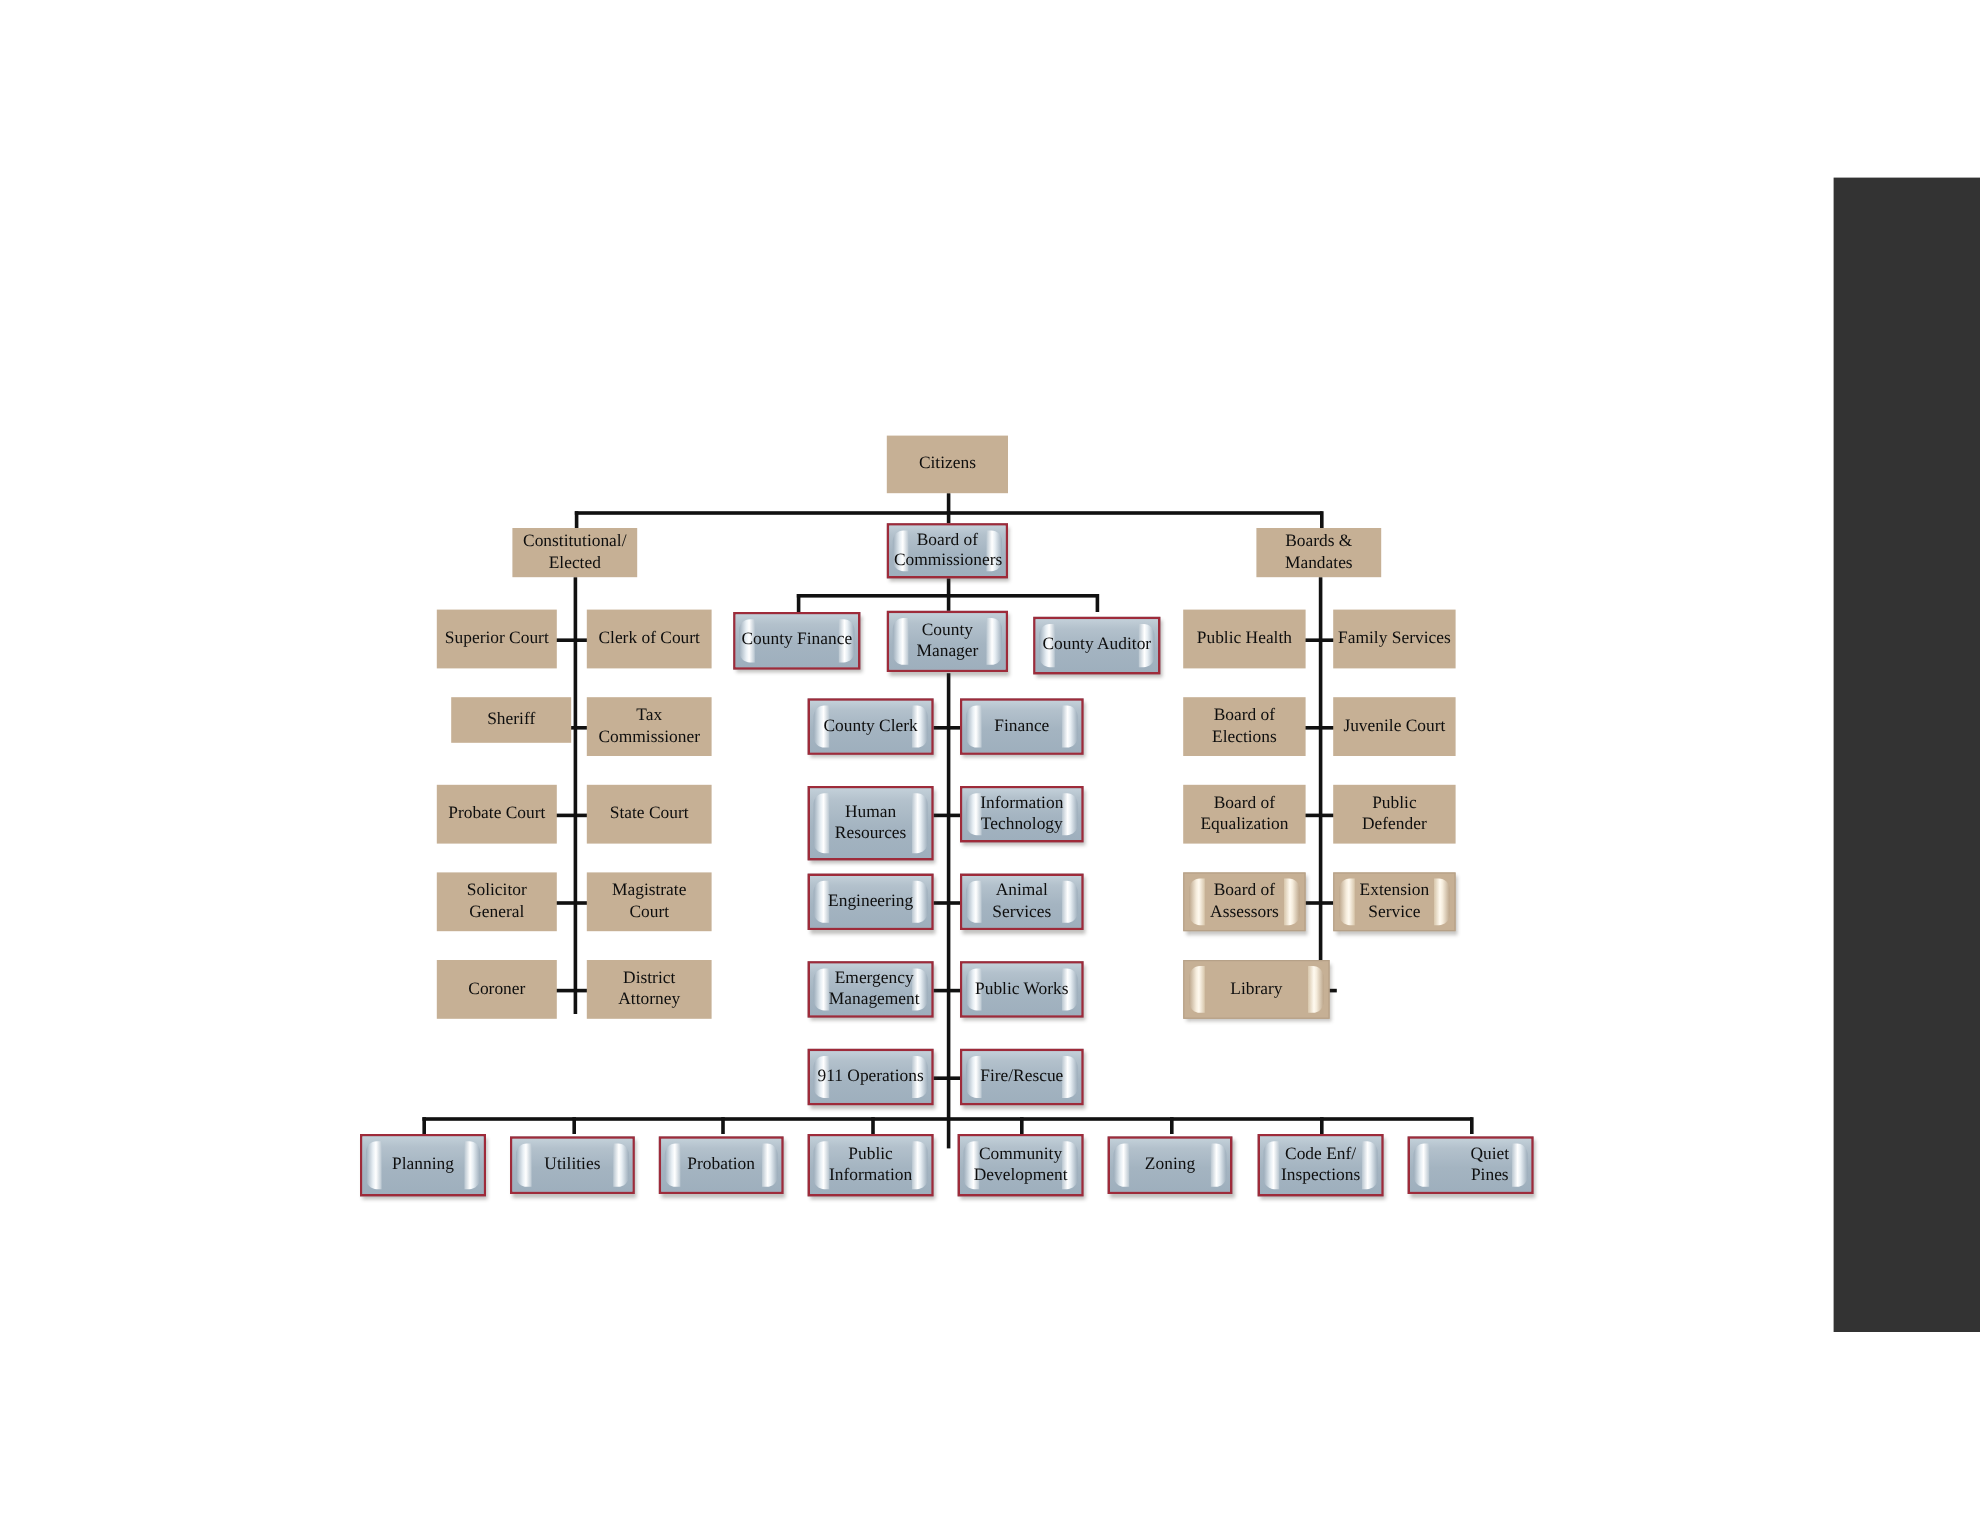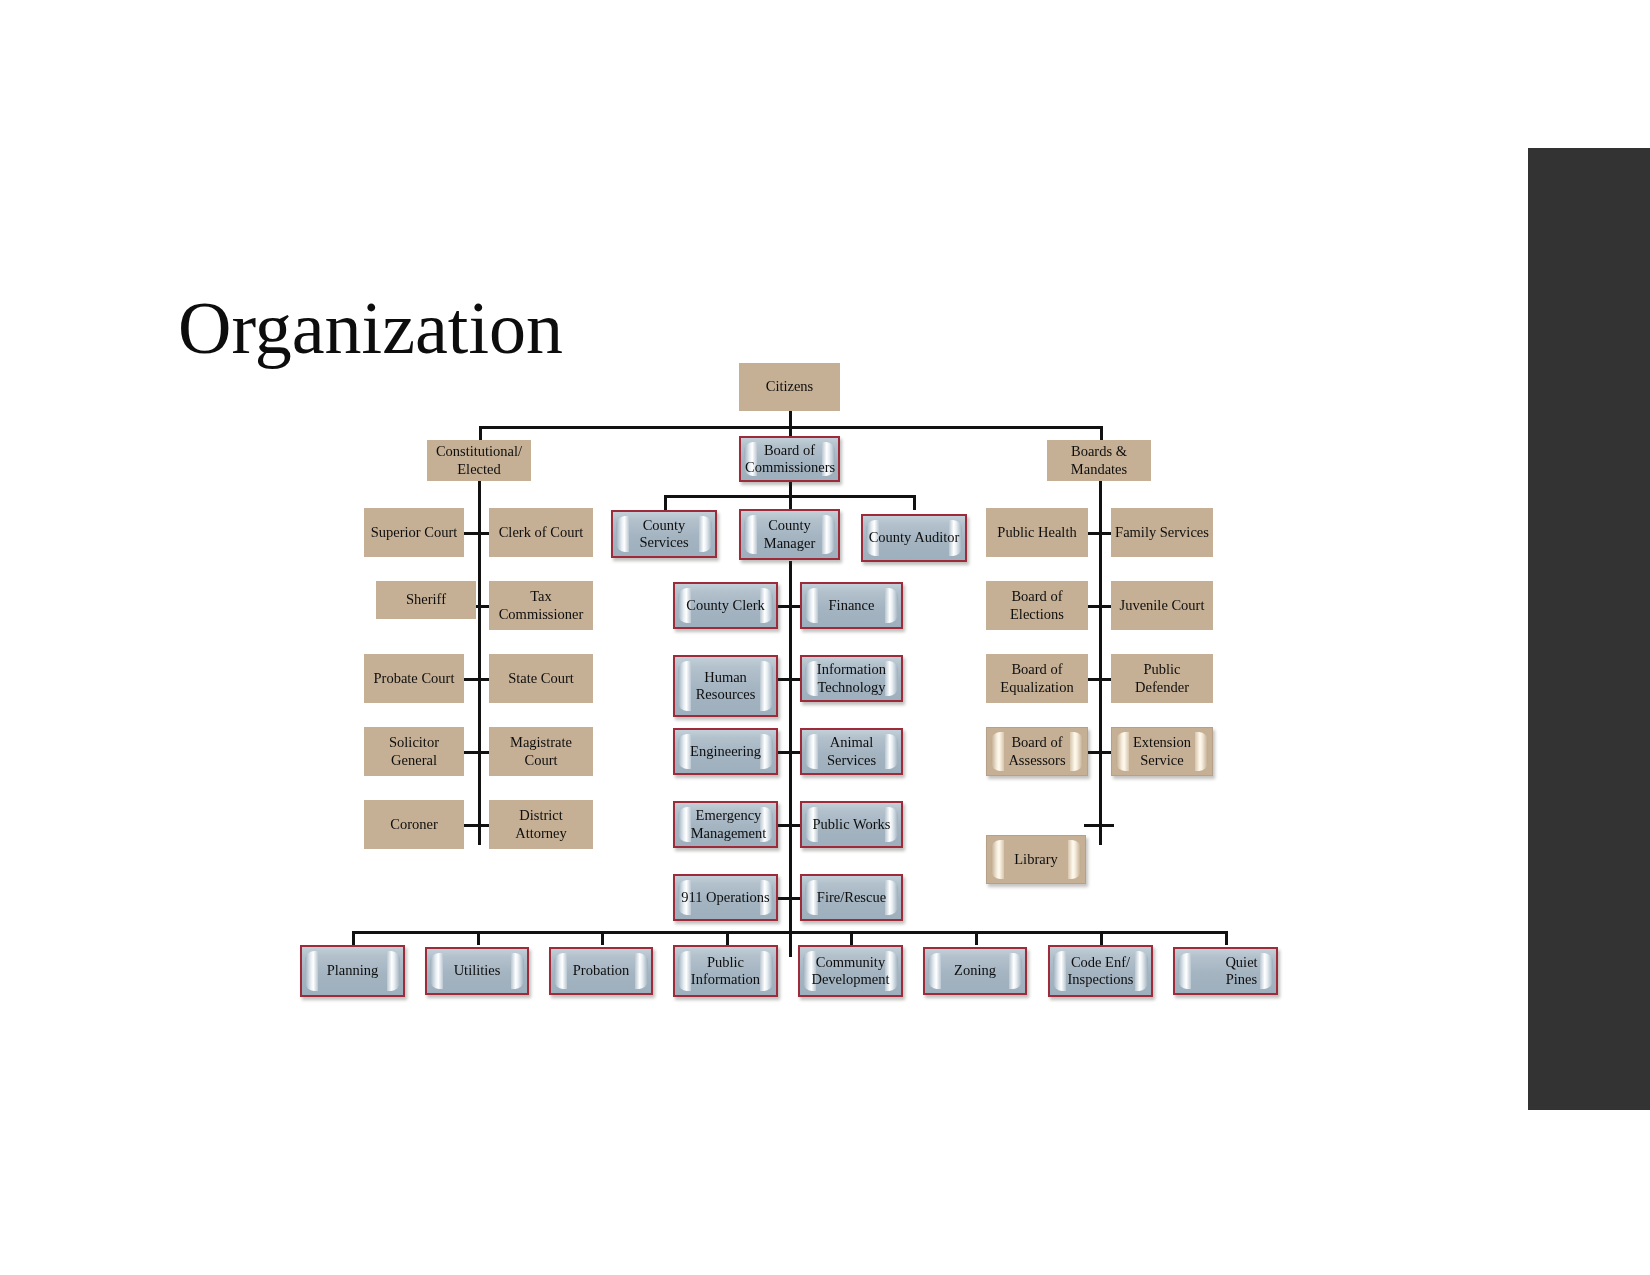--- a/index.html
+++ b/index.html
@@ -101,21 +101,20 @@
     border-radius:0 9px 9px 0;
   }
 </style>
 </head>
 <body>
 
 <div id="slide">
 
   <div class="side-panel"></div>
 
-  <div class="slide-title">Organization</div>
 
   <div class="ln v" style="left:789px;top:411px;height:17px;"></div>
 
   <div class="ln h" style="left:479px;top:426px;width:623px;"></div>
   <div class="ln v" style="left:479px;top:426px;height:14px;"></div>
   <div class="ln v" style="left:789px;top:426px;height:14px;"></div>
   <div class="ln v" style="left:1100px;top:426px;height:14px;"></div>
 
   <div class="ln v" style="left:478px;top:481px;height:364px;"></div>
   <div class="ln h" style="left:463px;top:532px;width:30px;"></div>
@@ -166,21 +165,21 @@
     <span class="inner"></span>
     <span class="lbl">Board of<br>Commissioners</span>
   </div>
 
   <div class="node tan" style="left:1047px;top:440px;width:104px;height:41px;">
     <span class="lbl">Boards &amp;<br>Mandates</span>
   </div>
 
   <div class="node blue3d" style="left:611px;top:510px;width:106px;height:48px;">
     <span class="inner"></span>
-    <span class="lbl">County Services</span>
+    <span class="lbl">County Finance</span>
   </div>
 
   <div class="node blue3d" style="left:739px;top:509px;width:101px;height:51px;">
     <span class="inner"></span>
     <span class="lbl">County<br>Manager</span>
   </div>
 
   <div class="node blue3d" style="left:861px;top:514px;width:106px;height:48px;">
     <span class="inner"></span>
     <span class="lbl">County Auditor</span>
@@ -265,21 +264,21 @@
     </div>
   <div class="node tan" style="left:986px;top:581px;width:102px;height:49px;">
     <span class="lbl">Board of<br>Elections</span>
     </div>
   <div class="node tan" style="left:986px;top:654px;width:102px;height:49px;">
     <span class="lbl">Board of<br>Equalization</span>
     </div>
   <div class="node tan3d" style="left:986px;top:727px;width:102px;height:49px;">
     <span class="lbl">Board of<br>Assessors</span>
     </div>
-  <div class="node tan3d" style="left:986px;top:800px;width:100px;height:49px;margin-top:35px;">
+  <div class="node tan3d" style="left:986px;top:800px;width:122px;height:49px;">
     <span class="lbl">Library</span>
     </div>
 
   <div class="node tan" style="left:1111px;top:508px;width:102px;height:49px;">
     <span class="lbl">Family Services</span>
     </div>
   <div class="node tan" style="left:1111px;top:581px;width:102px;height:49px;">
     <span class="lbl">Juvenile Court</span>
     </div>
   <div class="node tan" style="left:1111px;top:654px;width:102px;height:49px;">

